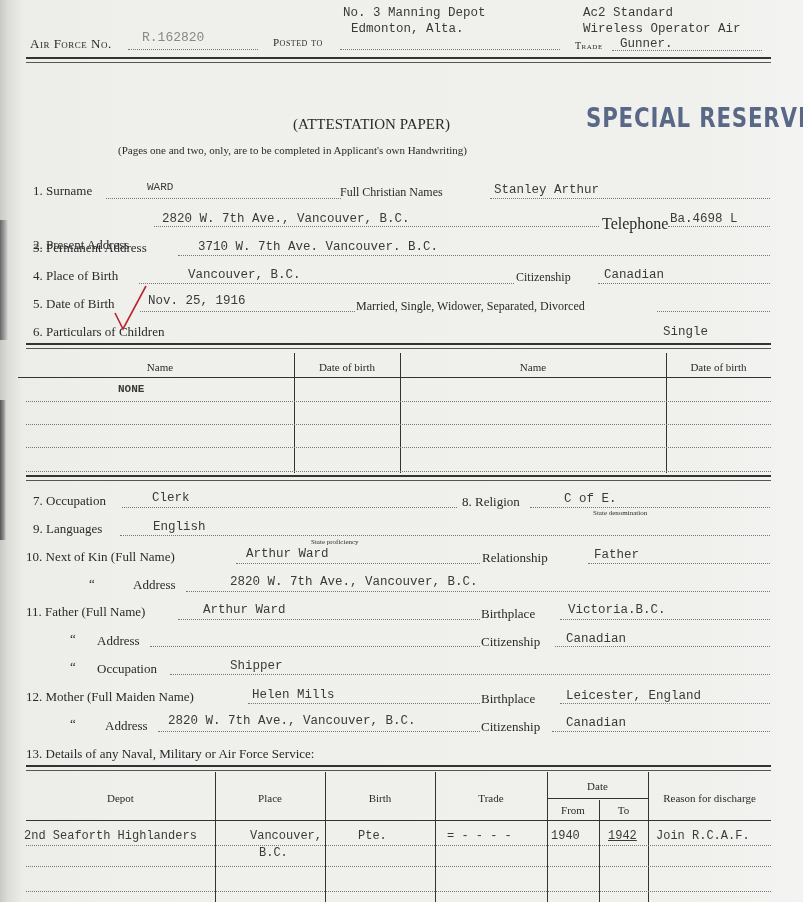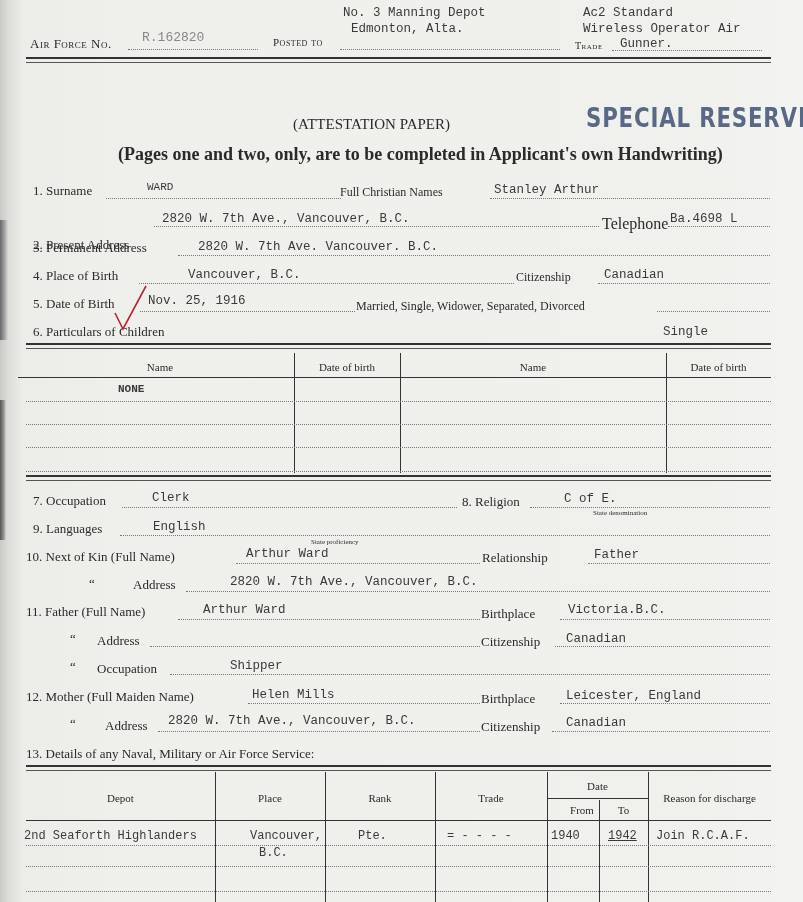--- a/index.html
+++ b/index.html
@@ -24,21 +24,21 @@
   .abs { position:absolute; white-space:nowrap; }
   .sc { font-variant:small-caps; letter-spacing:0.5px; }
   .dots { position:absolute; border-bottom:1px dotted #777; height:0; }
   .rule-double { position:absolute; height:3px; border-top:2px solid #333; border-bottom:1px solid #555; }
   .rule { position:absolute; height:0; border-top:1.5px solid #333; }
   .vline { position:absolute; width:0; border-left:1px solid #333; }
   .label { font-size:13px; }
   .val { font-size:12.5px; font-family:"Liberation Mono","DejaVu Sans Mono",monospace; color:#3a3a3a; }
   .title { font-size:22px; font-weight:bold; letter-spacing:0.5px; }
   .subtitle { font-size:15px; }
-  .note { font-size:18px;font-weight:bold; }
+  .note { font-size:11px; }
   .stamp { font-family:"DejaVu Sans","Liberation Sans",sans-serif; font-weight:bold; font-size:26px; color:#4a5a7c; letter-spacing:1px; transform:scaleX(0.82); transform-origin:left top; opacity:0.9; }
   .tiny { font-size:7px; }
   .th { font-size:11px; text-align:center; }
   .check { position:absolute; }
 </style>
 </head>
 <body>
 
 <div class="page">
   <div class="shadow-left2"></div>
@@ -74,21 +74,21 @@
 
   <div class="abs label" style="left:33px;top:211px;margin-top:26px;">2. Present Address</div>
   <div class="dots" style="left:154px;top:226px;width:445px;"></div>
   <div class="abs val" style="left:162px;top:212px;">2820 W. 7th Ave., Vancouver, B.C.</div>
   <div class="abs label" style="left:602px;top:215px;font-size:16px;text-align:right;">Telephone</div>
   <div class="dots" style="left:668px;top:226px;width:102px;"></div>
   <div class="abs val" style="left:670px;top:212px;">Ba.4698 L</div>
 
   <div class="abs label" style="left:33px;top:240px;">3. Permanent Address</div>
   <div class="dots" style="left:178px;top:255px;width:592px;"></div>
-  <div class="abs val" style="left:198px;top:240px;">2820 W. 7th Ave. Vancouver. B.C.</div>
+  <div class="abs val" style="left:198px;top:240px;">3710 W. 7th Ave. Vancouver. B.C.</div>
 
   <div class="abs label" style="left:33px;top:268px;">4. Place of Birth</div>
   <div class="dots" style="left:139px;top:283px;width:375px;"></div>
   <div class="abs val" style="left:188px;top:268px;">Vancouver, B.C.</div>
   <div class="abs label" style="left:516px;top:270px;font-size:12px;">Citizenship</div>
   <div class="dots" style="left:598px;top:283px;width:172px;"></div>
   <div class="abs val" style="left:604px;top:268px;">Canadian</div>
 
   <div class="abs label" style="left:33px;top:296px;">5. Date of Birth</div>
   <div class="dots" style="left:140px;top:311px;width:215px;"></div>
@@ -184,24 +184,24 @@
   <div class="vline" style="left:215px;top:772px;height:130px;"></div>
   <div class="vline" style="left:325px;top:772px;height:130px;"></div>
   <div class="vline" style="left:435px;top:772px;height:130px;"></div>
   <div class="vline" style="left:547px;top:772px;height:130px;"></div>
   <div class="vline" style="left:599px;top:800px;height:102px;"></div>
   <div class="vline" style="left:648px;top:772px;height:130px;"></div>
   <div class="rule" style="left:547px;top:798px;width:101px;border-top-width:1px;"></div>
 
   <div class="abs th" style="left:26px;top:792px;width:189px;">Depot</div>
   <div class="abs th" style="left:215px;top:792px;width:110px;">Place</div>
-  <div class="abs th" style="left:325px;top:792px;width:110px;">Rank</div>
+  <div class="abs th" style="left:325px;top:792px;width:110px;">Birth</div>
   <div class="abs th" style="left:435px;top:792px;width:112px;">Trade</div>
   <div class="abs th" style="left:547px;top:780px;width:101px;">Date</div>
-  <div class="abs th" style="left:547px;top:804px;width:52px;margin-left:9px;">From</div>
+  <div class="abs th" style="left:547px;top:804px;width:52px;">From</div>
   <div class="abs th" style="left:599px;top:804px;width:49px;">To</div>
   <div class="abs th" style="left:648px;top:792px;width:123px;">Reason for discharge</div>
   <div class="rule" style="left:26px;top:820px;width:745px;"></div>
 
   <div class="abs val" style="left:24px;top:829px;font-size:12px;">2nd Seaforth Highlanders</div>
   <div class="abs val" style="left:250px;top:829px;font-size:12px;">Vancouver,</div>
   <div class="abs val" style="left:259px;top:846px;font-size:12px;">B.C.</div>
   <div class="abs val" style="left:358px;top:829px;font-size:12px;">Pte.</div>
   <div class="abs val" style="left:447px;top:829px;font-size:12px;">= - - - -</div>
   <div class="abs val" style="left:551px;top:829px;font-size:12px;">1940</div>

